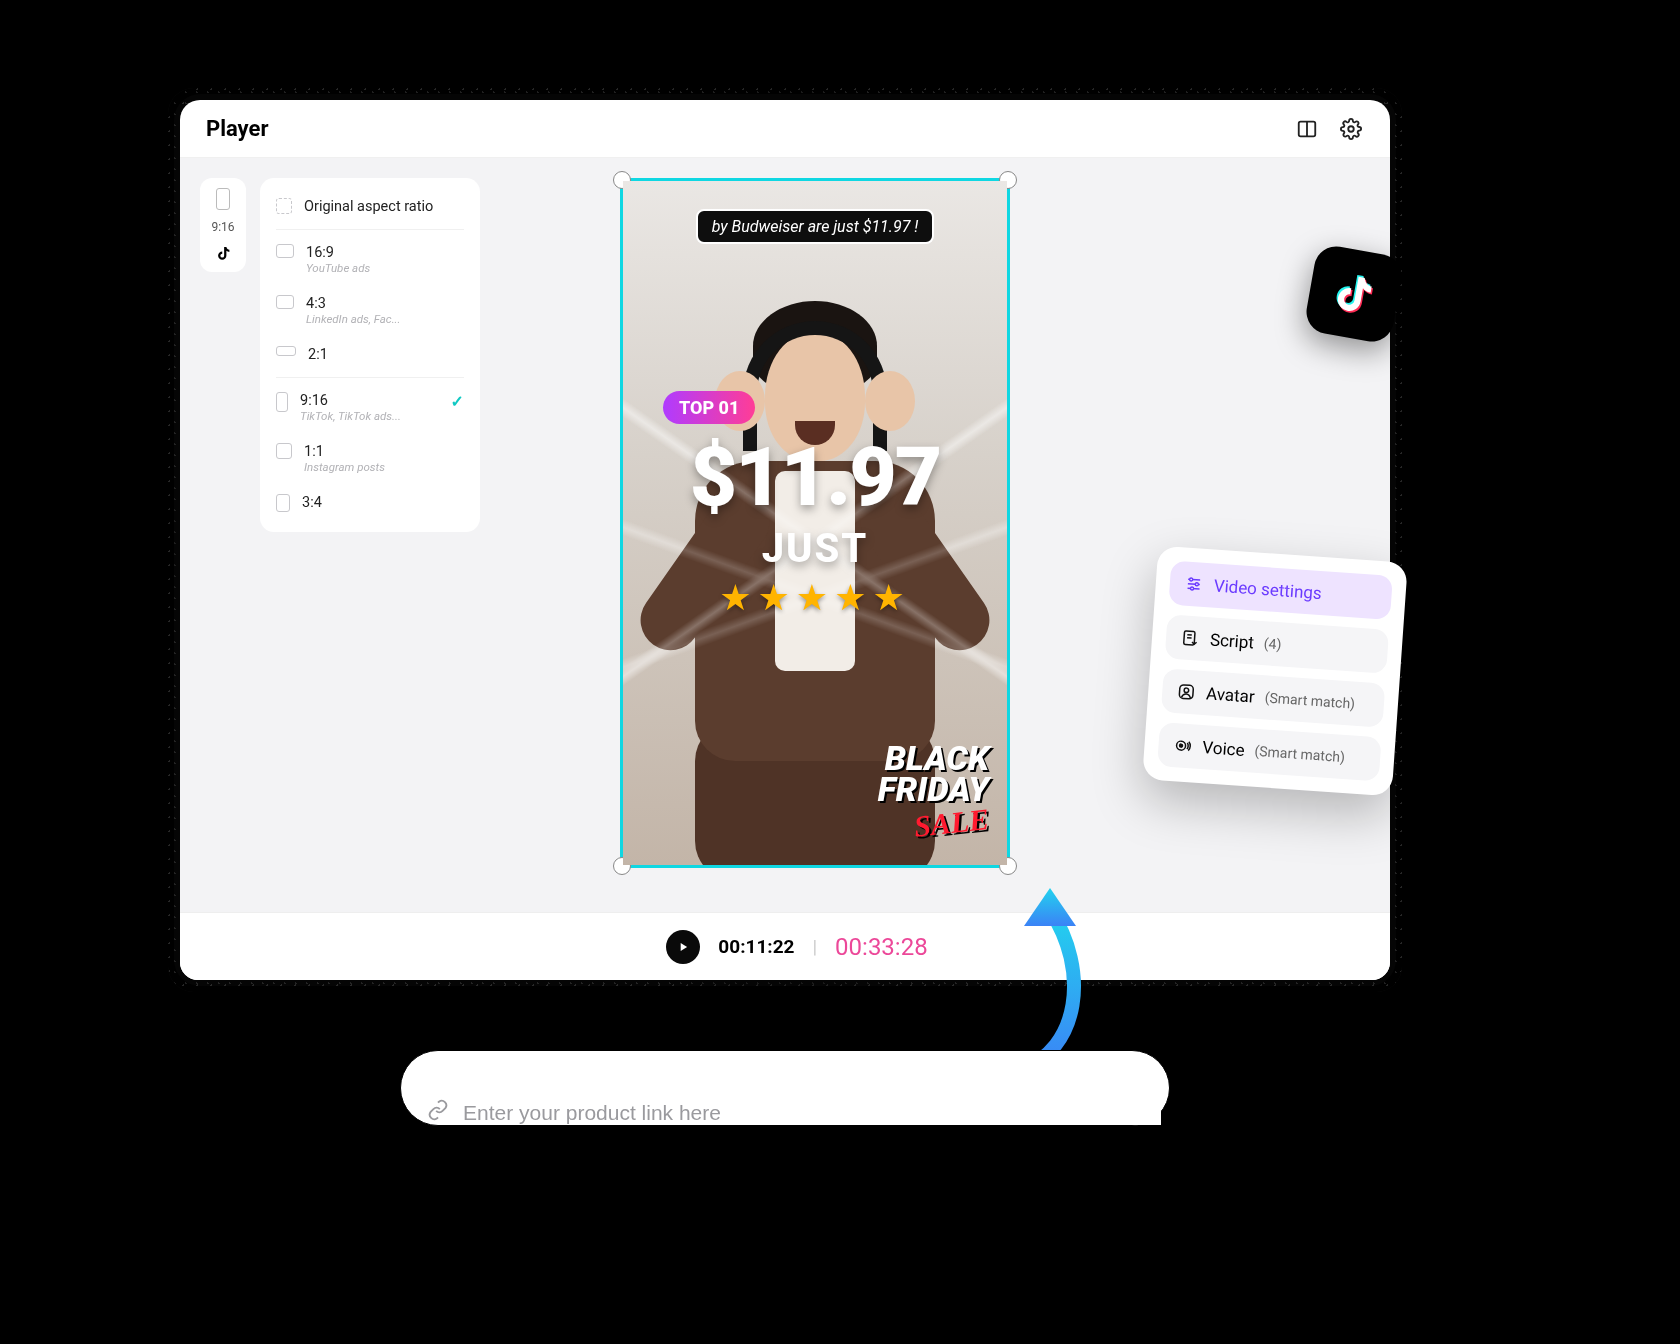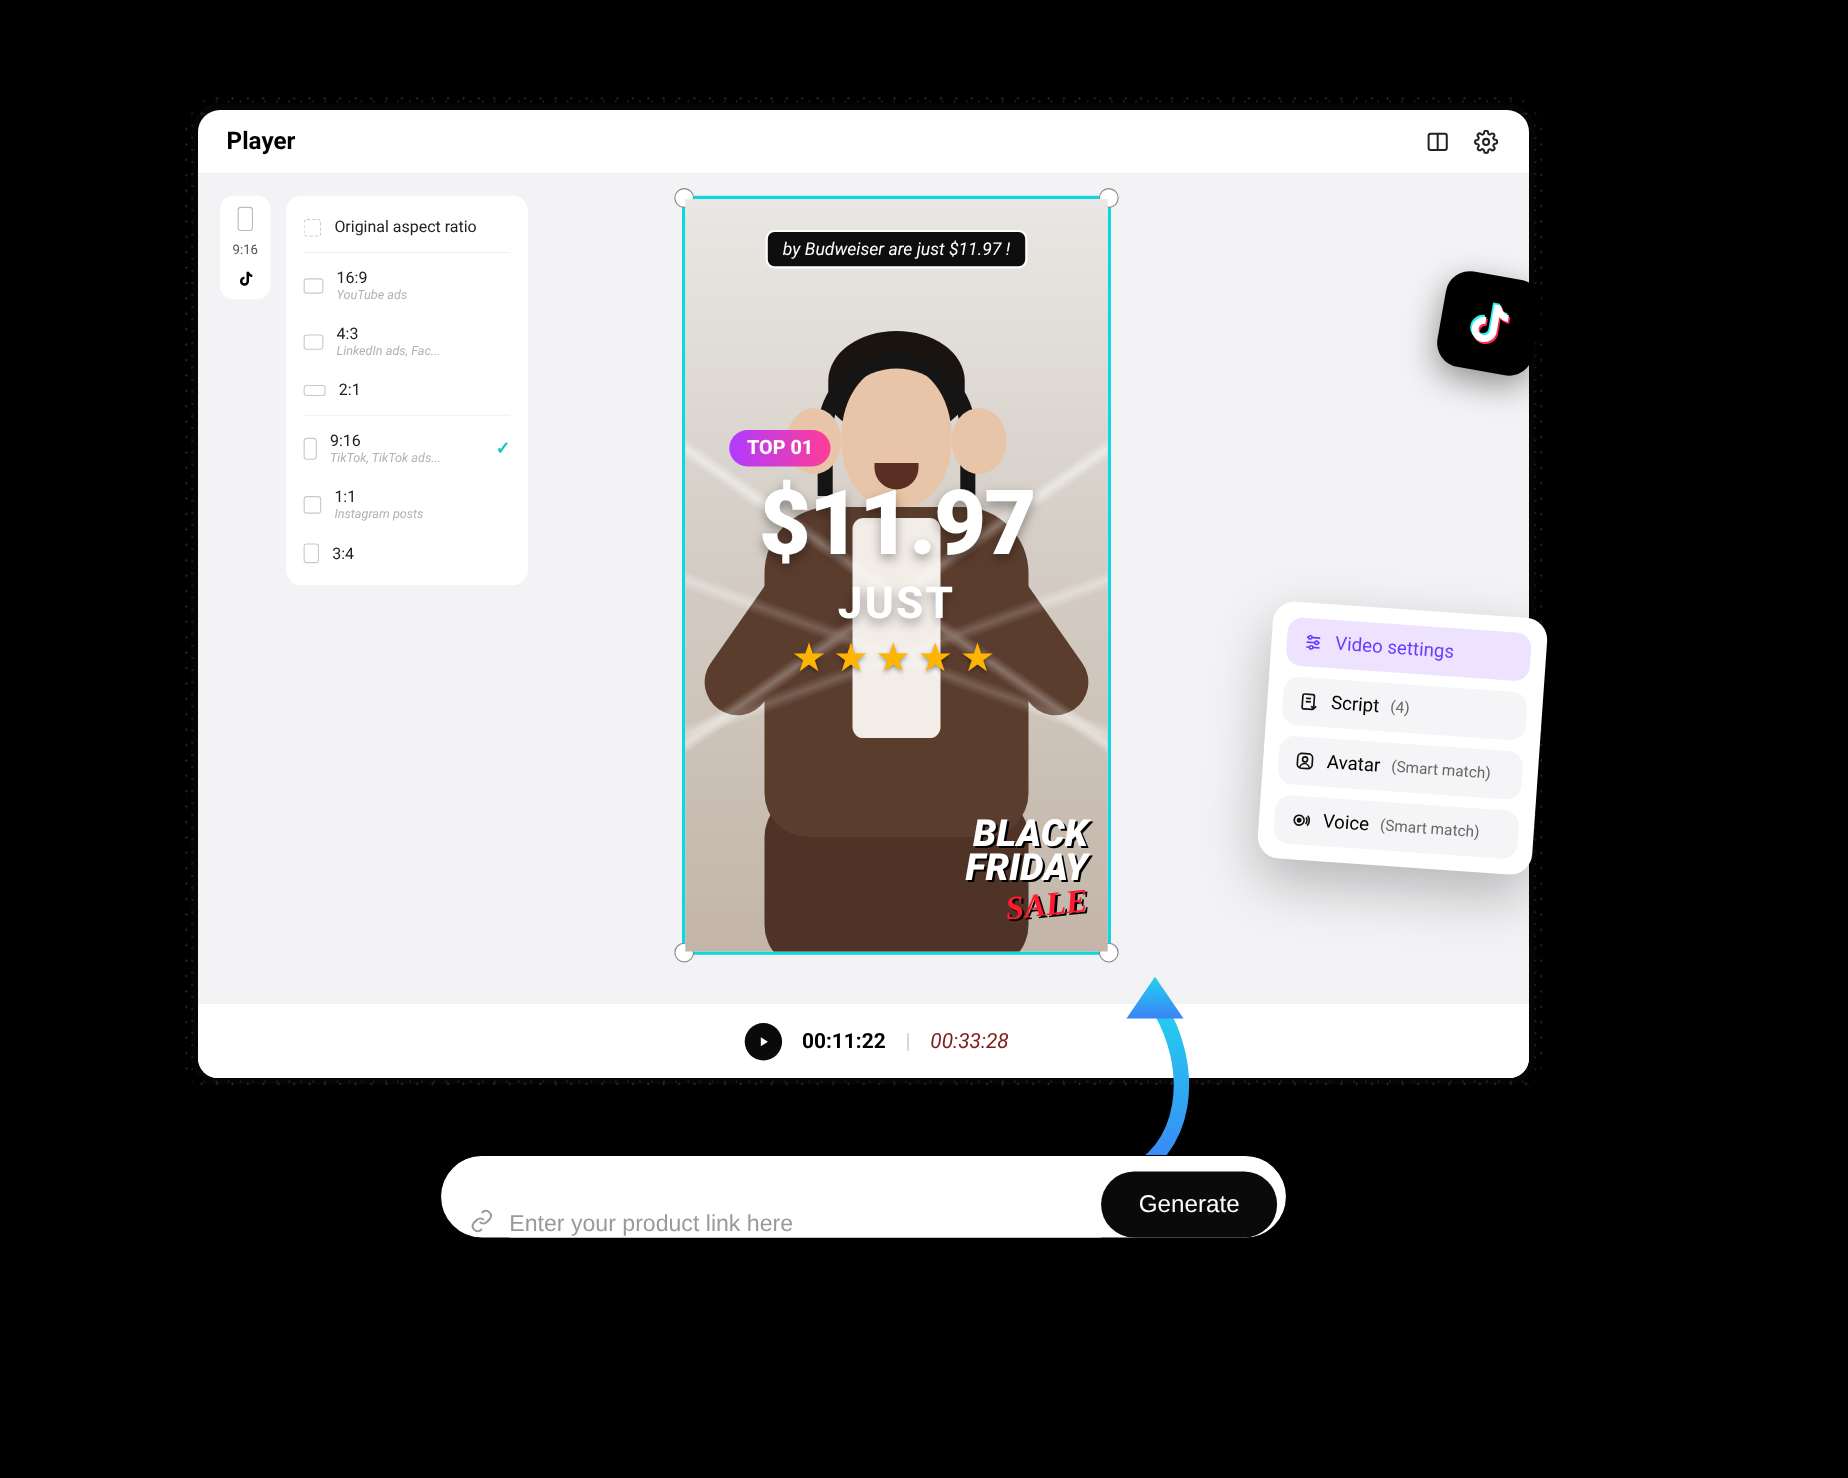--- a/index.html
+++ b/index.html
@@ -62,21 +62,21 @@
   
   .aspect-list {
     position: absolute;
     left: 80px; top: 20px;
     width: 220px;
     background: #fff;
     border-radius: 14px;
     padding: 10px 0;
   }
   .aspect-item {
-    display: flex; align-items: center;
+    display: flex; 
     padding: 10px 16px;
     gap: 12px;
     cursor: pointer;
   }
   .aspect-item .shape {
     width: 18px; height: 14px; border: 1.5px solid #c8c8cc; border-radius: 3px;
     flex-shrink: 0;
   }
   .aspect-item .shape.dash { border-style: dashed; width:16px; height:16px; }
   .aspect-item .shape.r43  { width:18px; height:14px; }
@@ -176,21 +176,21 @@
     position:absolute; left:0; right:0; bottom:0; height:68px;
     background:#fff; border-top:1px solid #eee; border-radius:0 0 18px 18px;
     display:flex; align-items:center; justify-content:center; gap:18px;padding-left:24px;
   }
   .play-btn{
     width:34px;height:34px;border-radius:50%;background:#0a0a0a;
     display:flex;align-items:center;justify-content:center;color:#fff;
   }
   .t-cur{font-weight:700;font-size:19px;}
   .t-sep{color:#ccc;font-size:19px;}
-  .t-tot{color:#7f1d1d;font-size:19px;font-style:italic;}
+  .t-tot{color:#ec4899;font-size:24px;}
   
   .tiktok-float{
     position:absolute; left:1310px; top:250px;
     width:88px;height:88px;border-radius:22px;background:#000;
     transform:rotate(10deg);
     display:flex;align-items:center;justify-content:center;
     box-shadow:0 10px 30px rgba(0,0,0,.4);
   }
   
   .settings-panel{
@@ -448,14 +448,13 @@
 </svg>
 
 <div class="gen-bar">
   <span class="link-ic">
     <svg width="22" height="22" viewBox="0 0 24 24" fill="none" stroke="currentColor" stroke-width="2">
         <path d="M10 13a5 5 0 0 0 7 0l3-3a5 5 0 0 0-7-7l-1 1"></path>
         <path d="M14 11a5 5 0 0 0-7 0l-3 3a5 5 0 0 0 7 7l1-1"></path>
       </svg>
   </span>
   <input type="text" placeholder="Enter your product link here" style="">
-  <button class="gen-btn">Generate</button>
 </div>
 
 </body></html>

